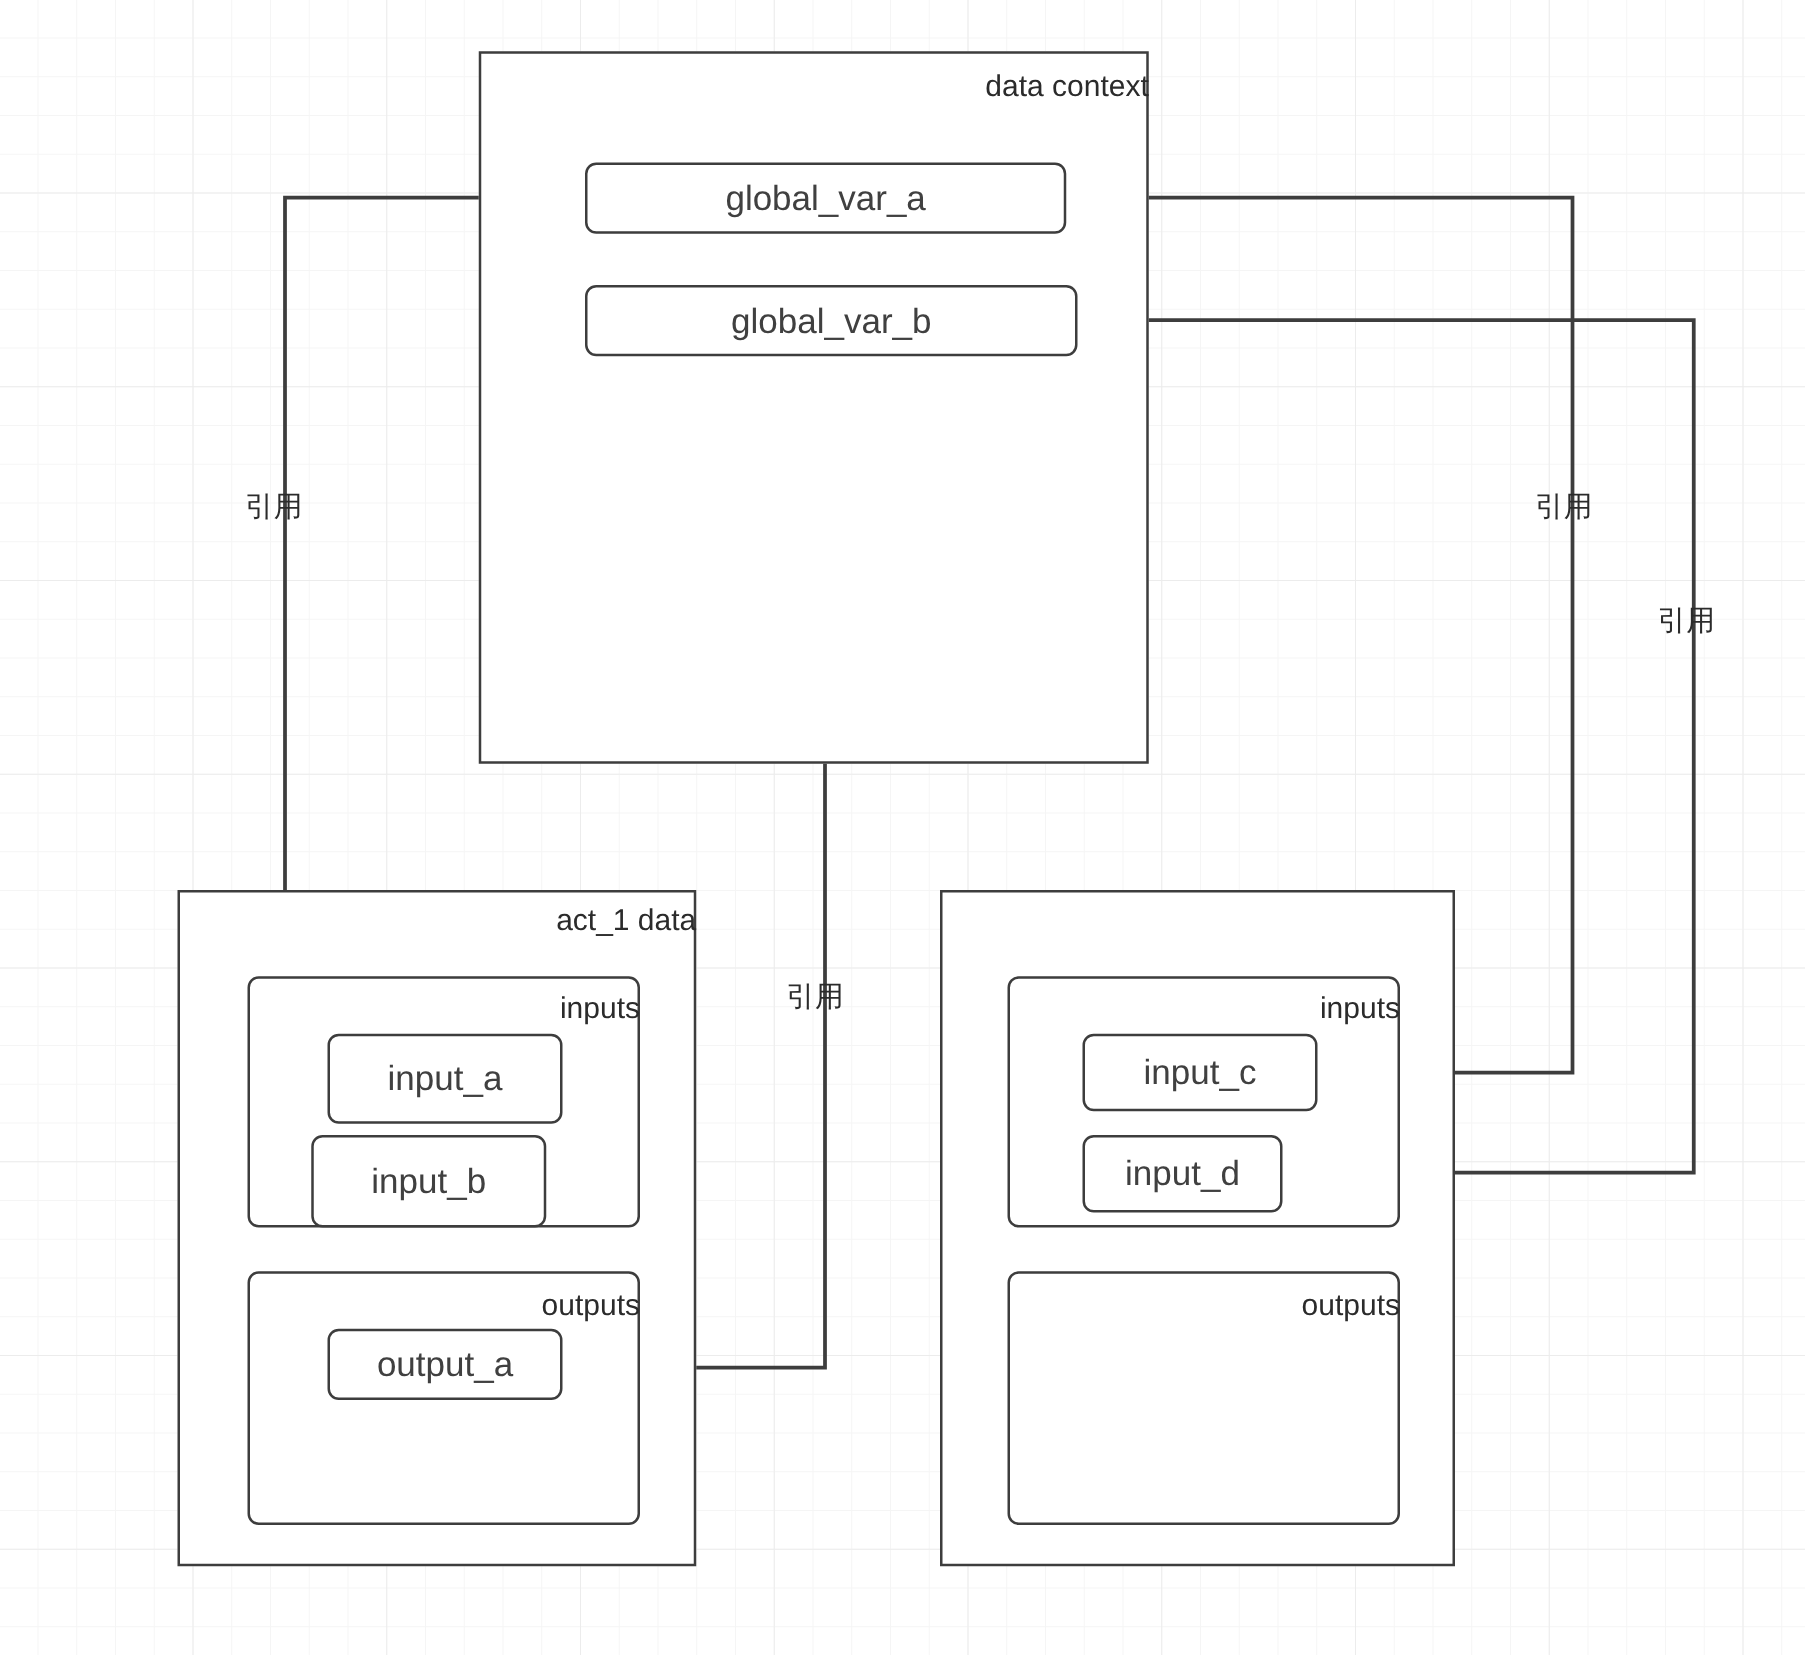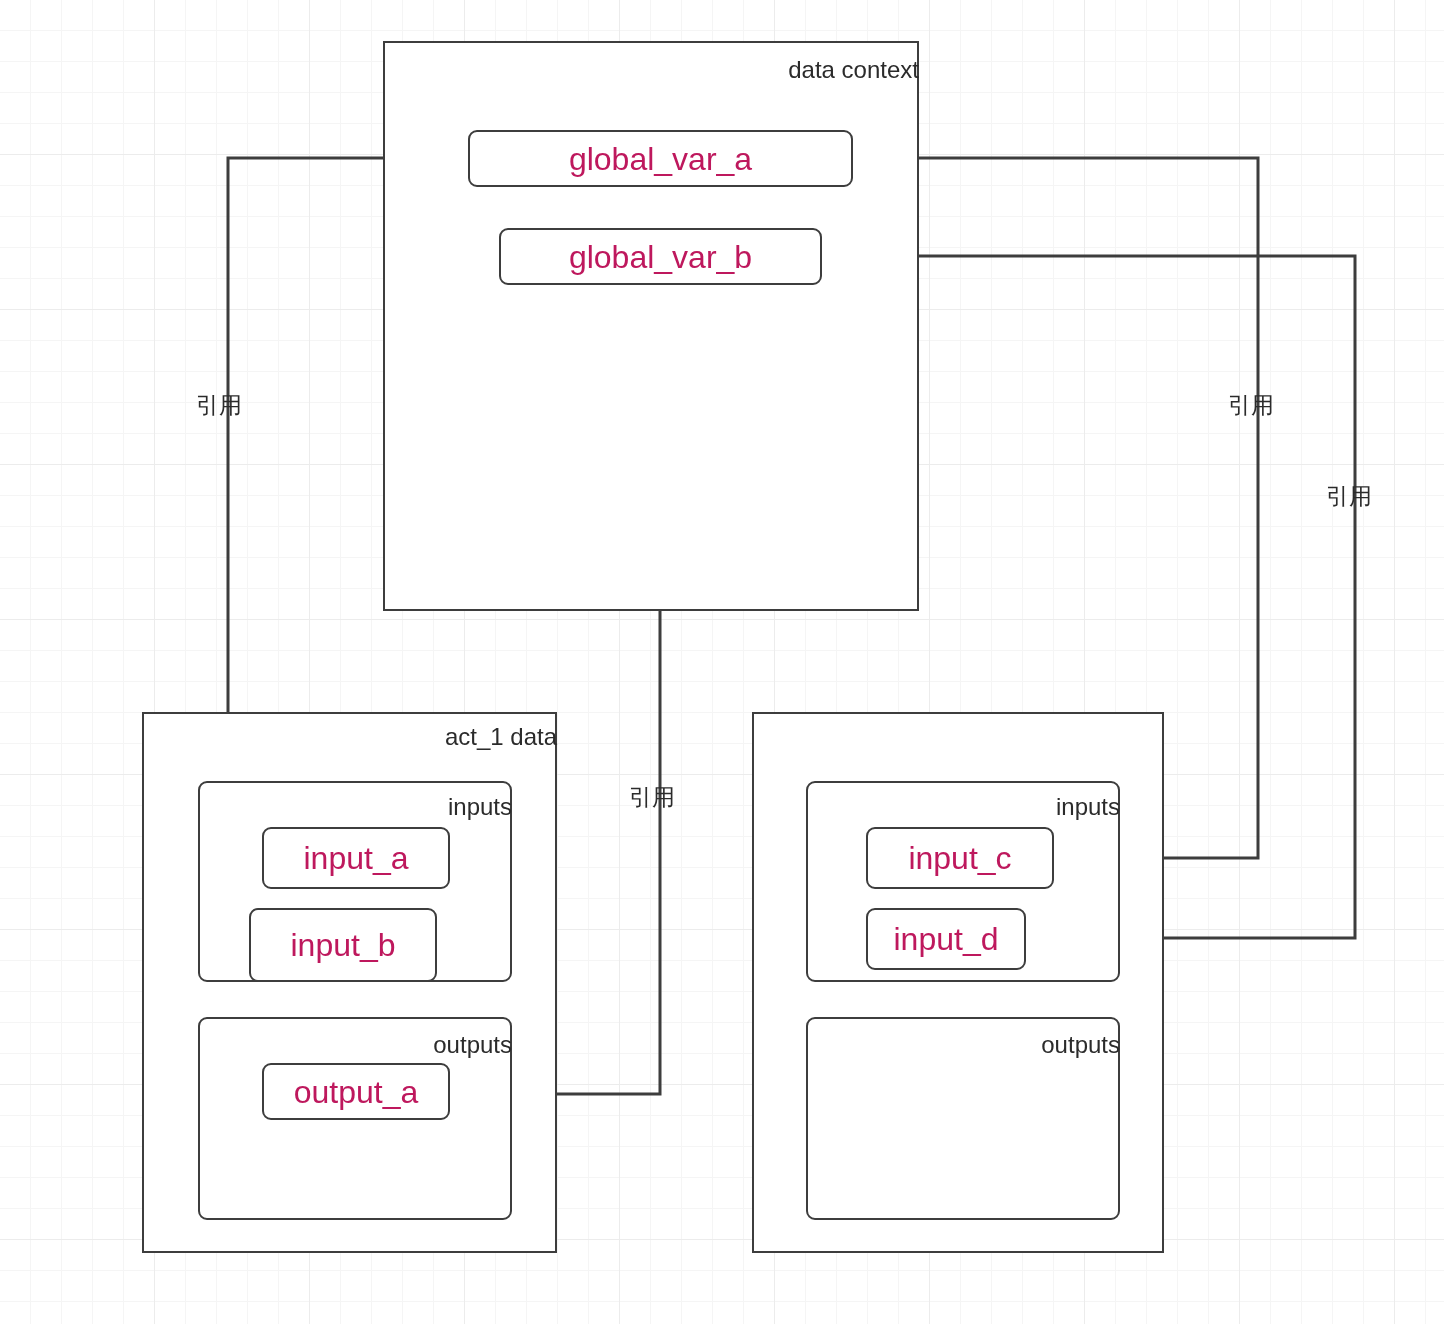--- a/index.html
+++ b/index.html
@@ -47,22 +47,22 @@
     font-size: 24px;
     line-height: 28px;
     white-space: nowrap;
   }
   .nodelabel {
     position: absolute;
     left: 0; top: 50%;
     transform: translateY(-50%);
     width: 100%;
     text-align: center;
-    color: #be185d;
-    font-size: 32px;
+    color: #404040;
+    font-size: 28px;
     line-height: 28px;
     white-space: nowrap;
   }
   .edgelabel {
     position: absolute;
     color: #2b2b2b;
     font-size: 23px;
     line-height: 27px;
     white-space: nowrap;
     background: rgba(255,255,255,0.0);
@@ -89,31 +89,31 @@
     <path d="M 1052,938 L 1355,938 L 1355,256 L 878,256" fill="none" stroke="#3d3d3d" stroke-width="3" stroke-linejoin="miter" marker-end="url(#arrowhead)"></path>
   </svg>
 
   <div class="box square" style="left:383px; top:41px; width:536px; height:570px;"></div>
   <div class="title" style="left:383px; top:56px; width:536px;">data context</div>
 
   <div class="box node" style="left:468px; top:130px; width:385px; height:57px;">
     <span class="nodelabel">global_var_a</span>
   </div>
 
-  <div class="box node" style="left:468px; top:228px; width:323px; height:57px;margin-left:31px;">
+  <div class="box node" style="left:468px; top:228px; width:394px; height:57px;">
     <span class="nodelabel">global_var_b</span>
   </div>
 
   <div class="box square" style="left:142px; top:712px; width:415px; height:541px;"></div>
   <div class="title" style="left:142px; top:723px; width:415px;">act_1 data</div>
 
   <div class="box round" style="left:198px; top:781px; width:314px; height:201px;"></div>
   <div class="title" style="left:198px; top:793px; width:314px;">inputs</div>
 
-  <div class="box node" style="left:262px; top:827px; width:188px; height:62px;">
+  <div class="box node" style="left:262px; top:827px; width:188px; height:72px;">
     <span class="nodelabel">input_a</span>
   </div>
 
   <div class="box node" style="left:249px; top:908px; width:188px; height:74px;">
     <span class="nodelabel">input_b</span>
   </div>
 
   <div class="box round" style="left:198px; top:1017px; width:314px; height:203px;"></div>
   <div class="title" style="left:198px; top:1031px; width:314px;">outputs</div>
 

